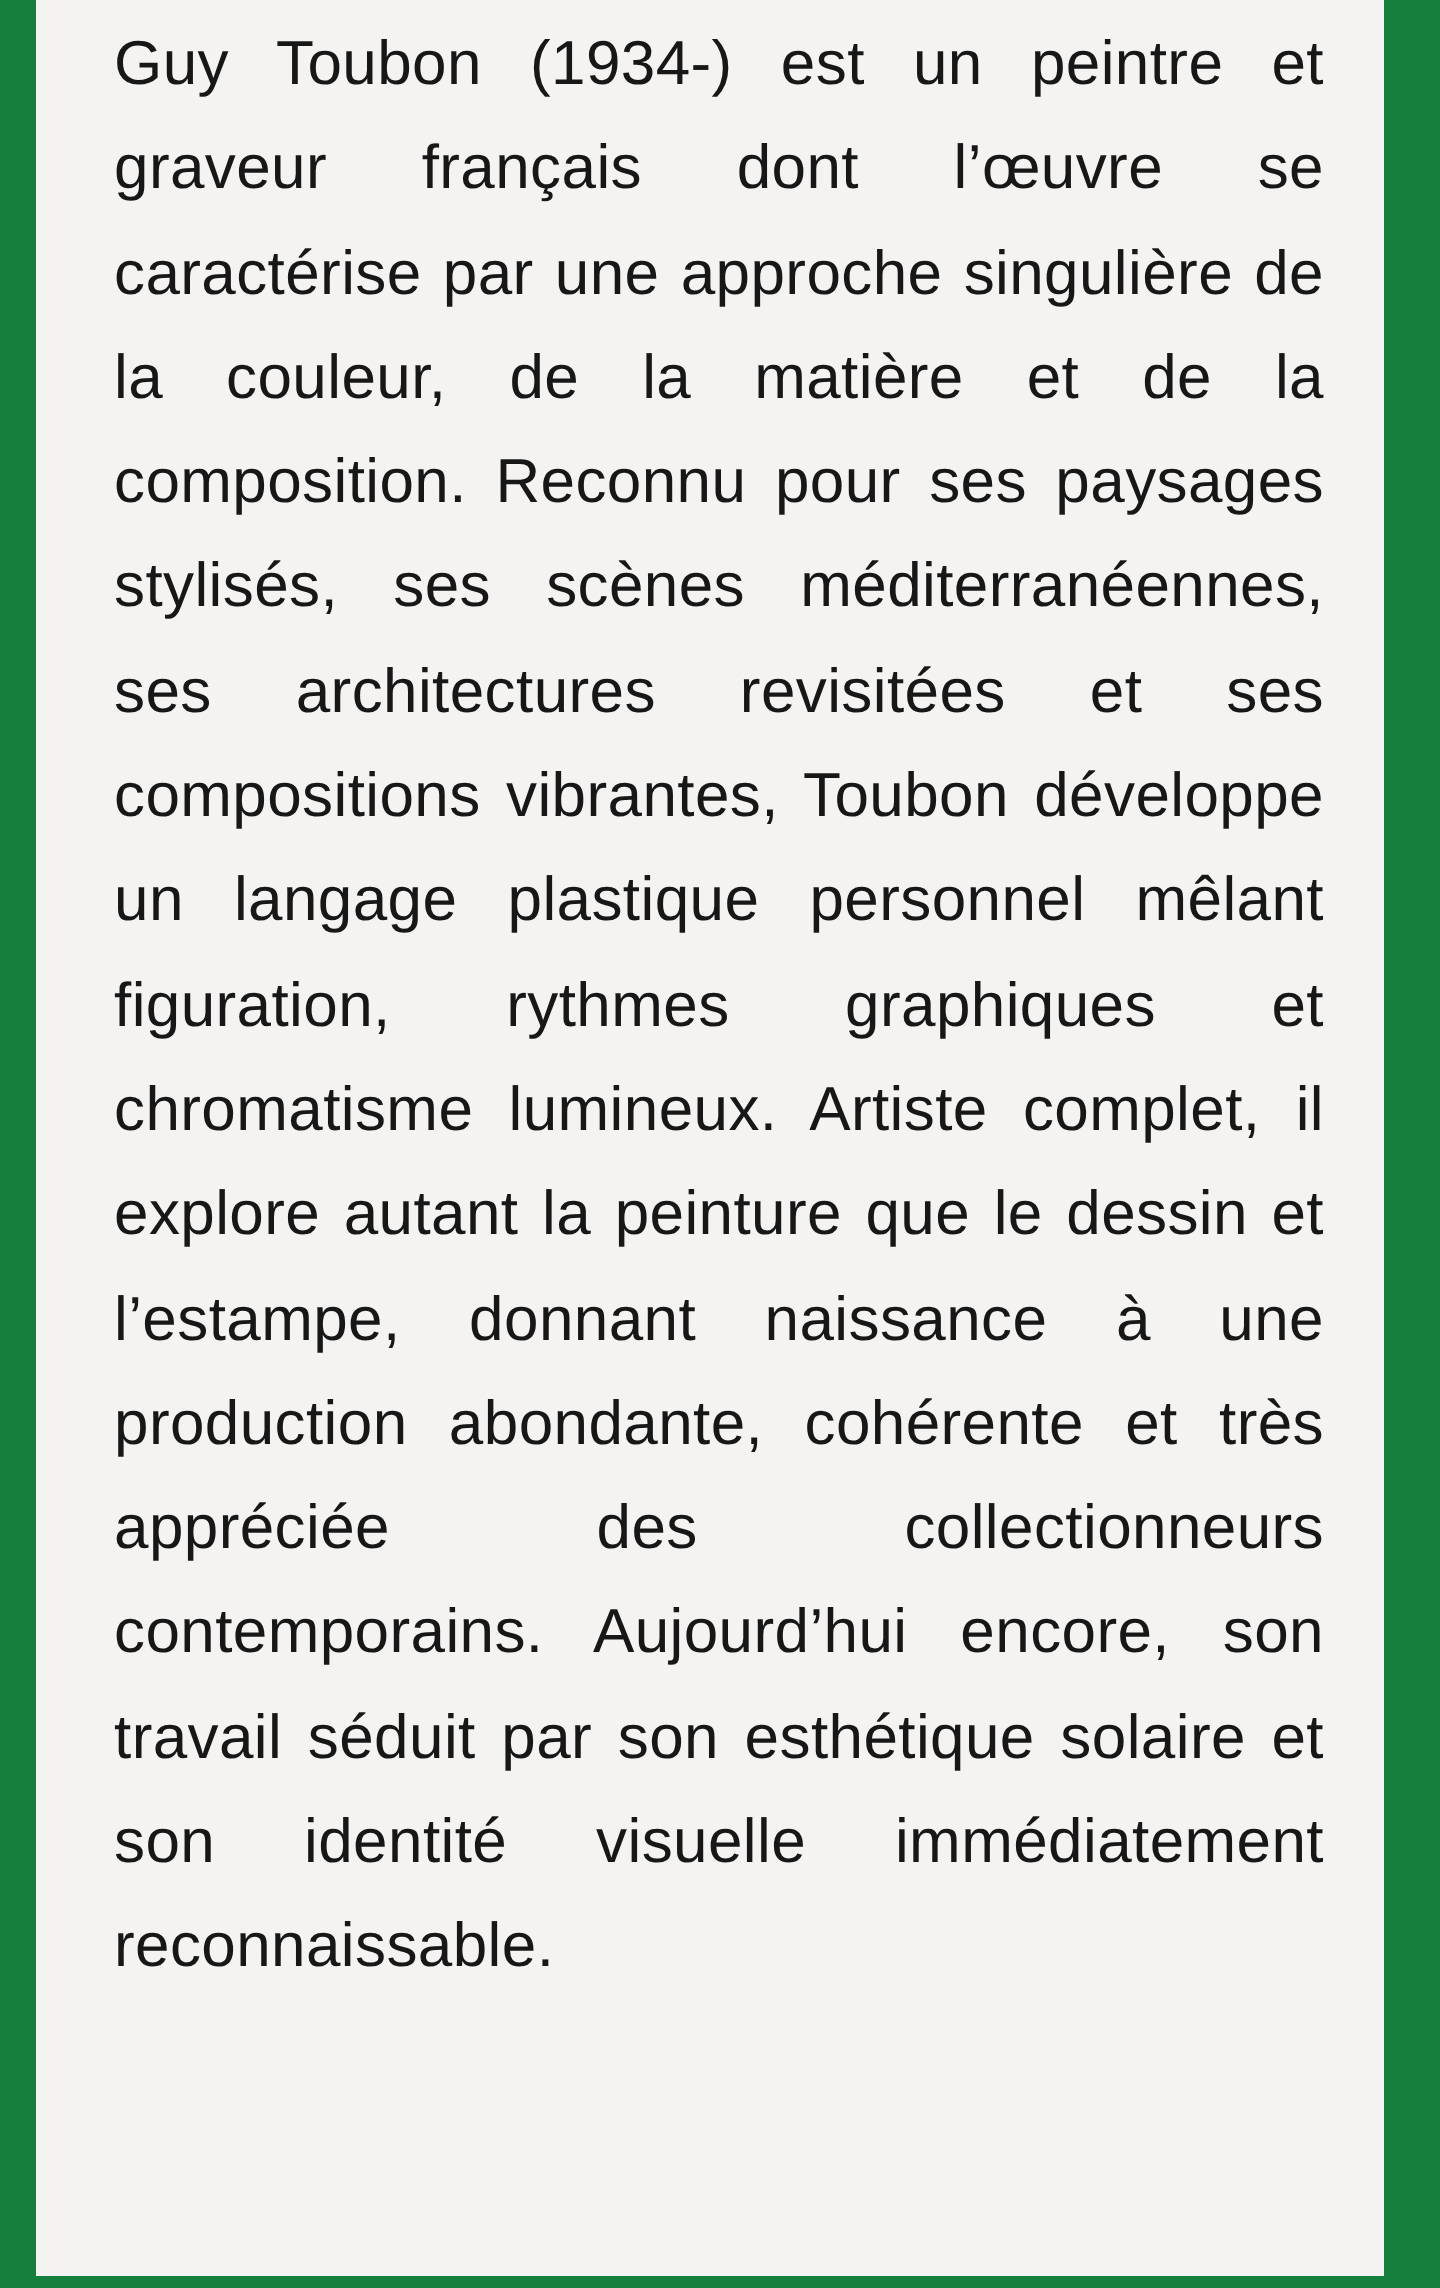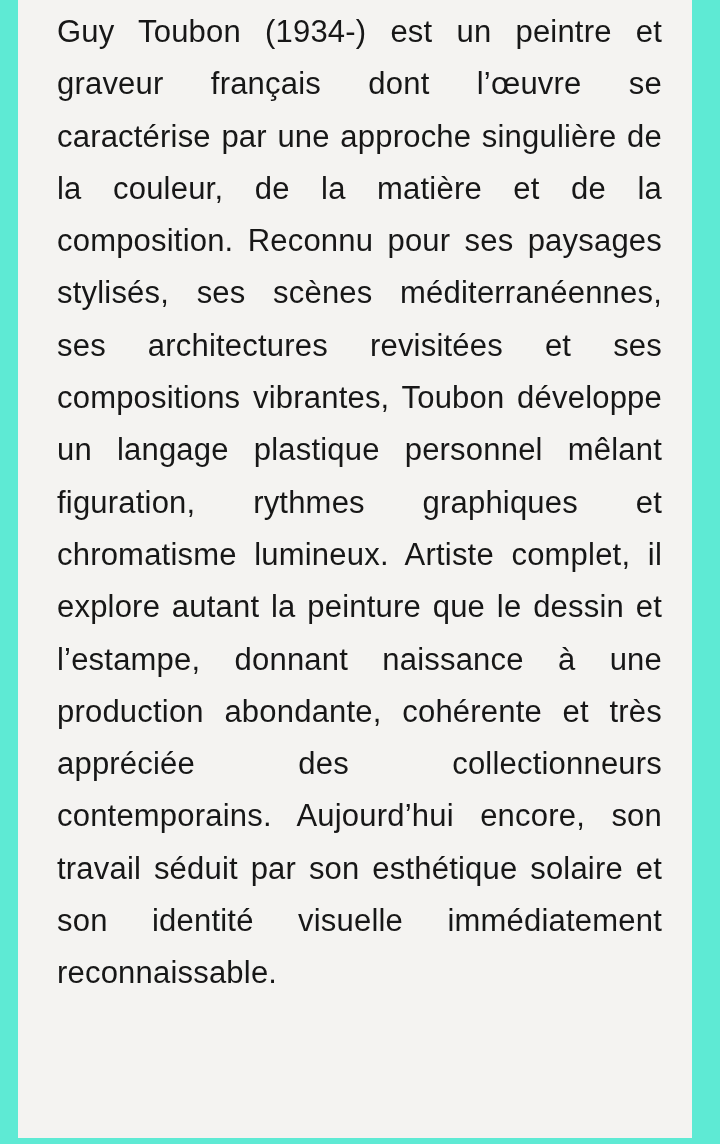--- a/index.html
+++ b/index.html
@@ -8,21 +8,21 @@
     width: 720px;
     height: 1144px;
     background: #ffffff;
     overflow: hidden;
     font-family: "Liberation Sans", "DejaVu Sans", sans-serif;
   }
   .page {
     position: relative;
     width: 720px;
     height: 1144px;
-    background: #5eead4;
+    background: #15803d;
   }
   .text-panel {
     position: absolute;
     left: 18px;
     top: 0;
     width: 674px;
     height: 1138px;
     background: #f4f3f1;
     box-sizing: border-box;
     padding: 6px 30px 0 39px;

